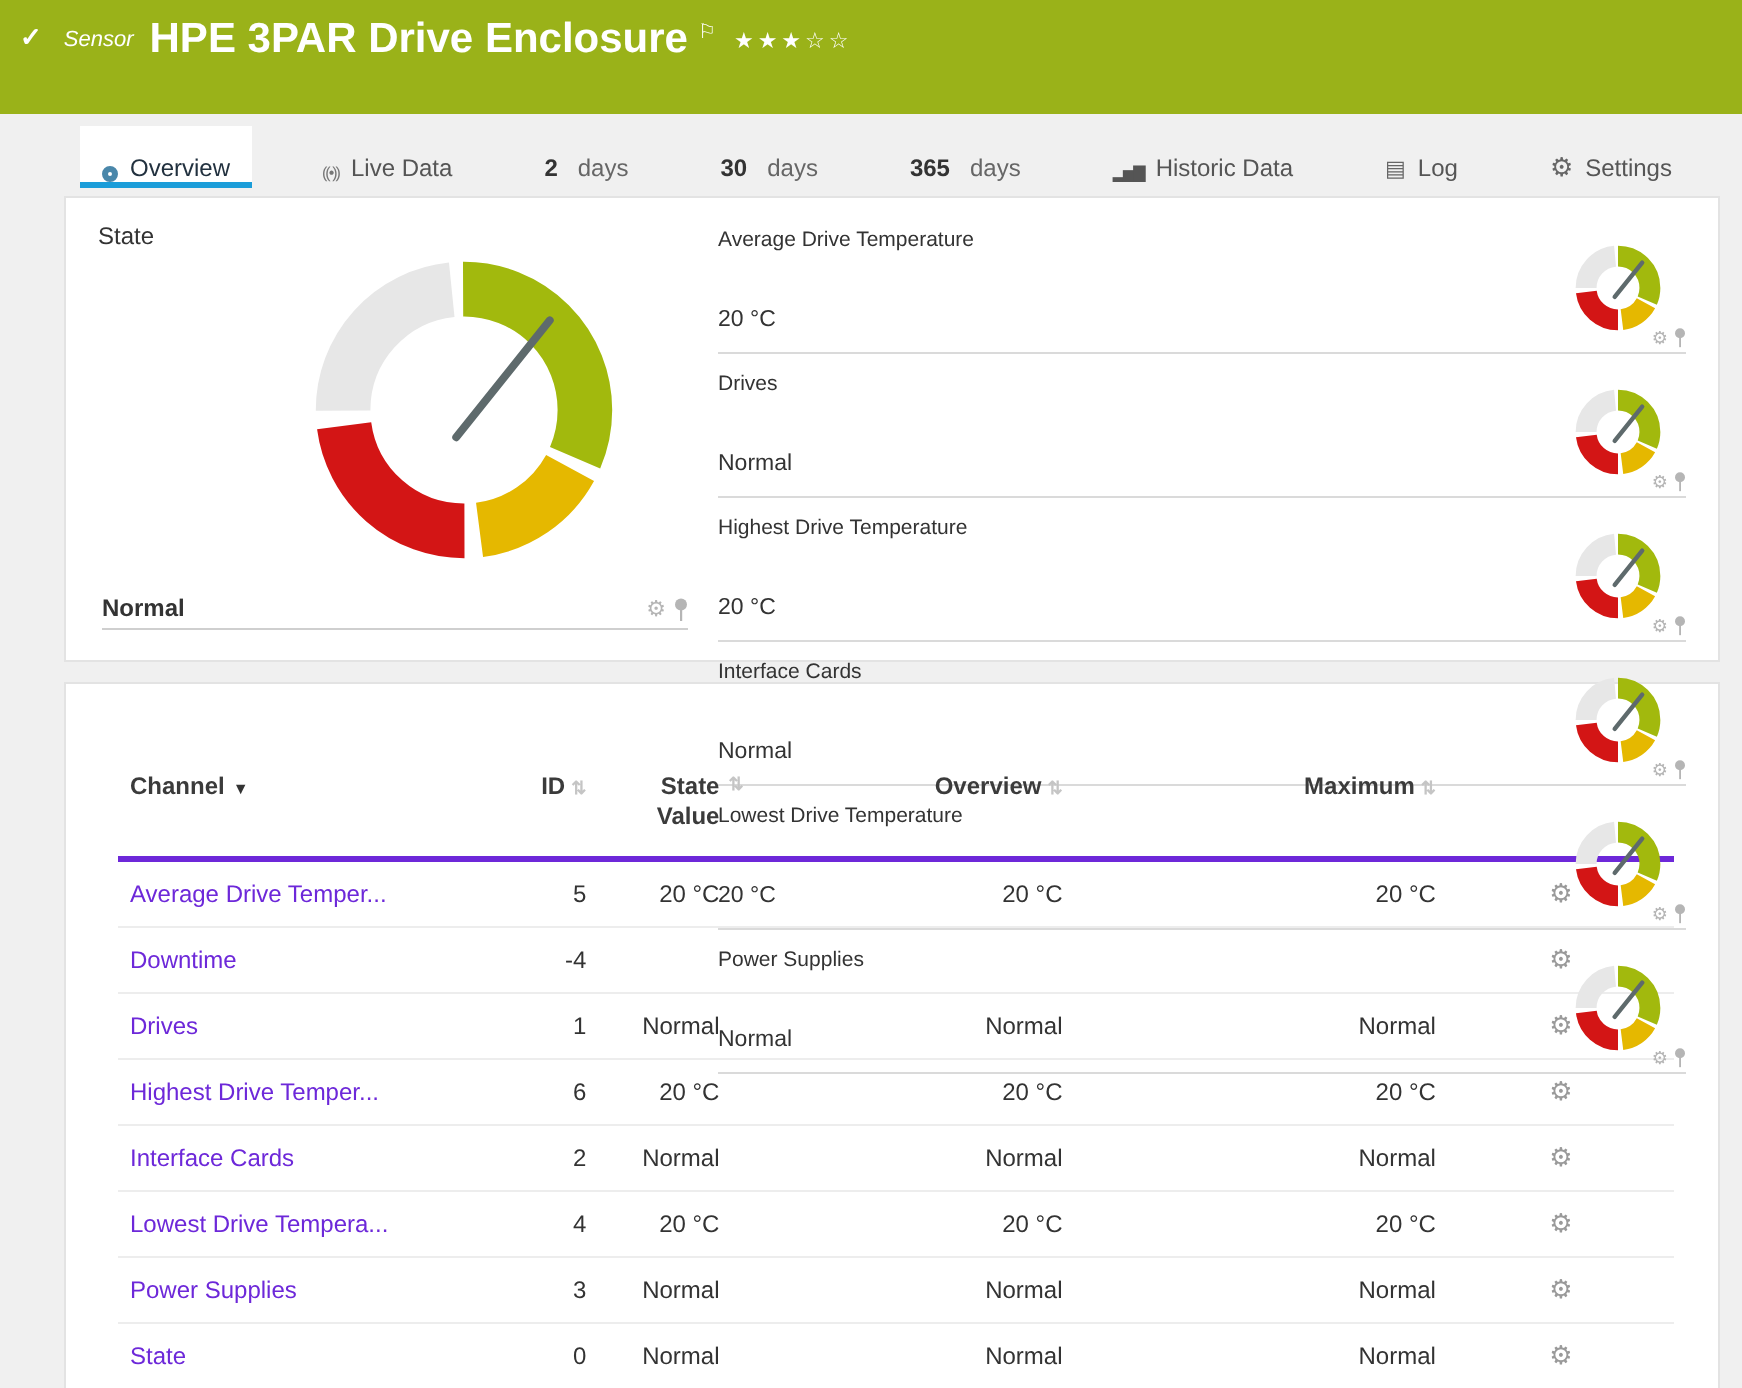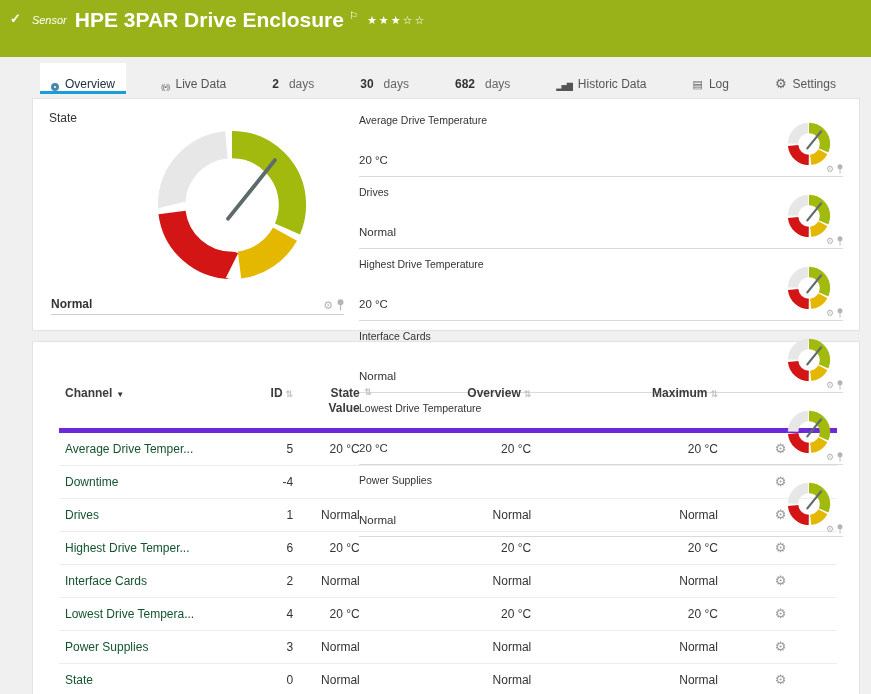--- a/index.html
+++ b/index.html
@@ -72,32 +72,32 @@
   svg.gauge-mini circle.seg{stroke-width:38;}
   .seg-green{stroke:var(--gauge-green);}
   .seg-yellow{stroke:var(--gauge-yellow);}
   .seg-red{stroke:var(--gauge-red);}
   .seg-gray{stroke:var(--gauge-gray);}
   .needle{stroke:var(--needle);stroke-linecap:round;}
 
   
   .panel-table{margin-top:10px;min-height:365px;padding:44px 22px 0 26px;}
   table{width:100%;border-collapse:collapse;font-size:12px;color:#333;}
-  th{font-weight:700;color:#3b3b3b;text-align:right;padding:0 6px 12px;vertical-align:top;position:relative;border-bottom:5px solid #6d28d9;line-height:1.25;cursor:pointer;}
+  th{font-weight:700;color:#3b3b3b;text-align:right;padding:0 6px 12px;vertical-align:top;position:relative;border-bottom:3px solid #6d28d9;line-height:1.25;cursor:pointer;}
   th.col-channel{text-align:left;width:178px;}
   th.col-id{width:60px;}
   th.col-last{width:66px;}
   th.col-min{width:170px;}
   th.col-max{width:185px;}
   th.col-tools{width:112px;cursor:default;}
   .sort{color:#c5c5c5;font-size:9px;margin-left:3px;}
   .sort-active{color:#333;font-size:8px;margin-left:4px;}
   th.col-last .sort{position:absolute;right:-6px;top:1px;}
   td{padding:9px 6px;border-bottom:1px solid #ededed;text-align:right;}
-  td.col-channel{text-align:left;color:#14532d;margin-left:43px;}
+  td.col-channel{text-align:left;color:#6d28d9;margin-left:43px;}
   td.col-tools{text-align:center;}
   .tools-icon{font-size:13px;color:#9a9a9a;line-height:1;cursor:pointer;}
 </style>
 </head>
 <body>
 
 <header class="topbar">
   <span class="check-icon">✓</span>
   <div class="title-block">
     <div class="title-row">
@@ -120,21 +120,21 @@
   </div>
   <div class="tab">
     <span class="num">2</span>
     <span class="rest">days</span>
   </div>
   <div class="tab">
     <span class="num">30</span>
     <span class="rest">days</span>
   </div>
   <div class="tab">
-    <span class="num">682</span>
+    <span class="num">365</span>
     <span class="rest">days</span>
   </div>
   <div class="tab">
     <span class="ico-historic">▂▅▇</span>
     <span>Historic Data</span>
   </div>
   <div class="tab">
     <span class="ico-log">▤</span>
     <span>Log</span>
   </div>

